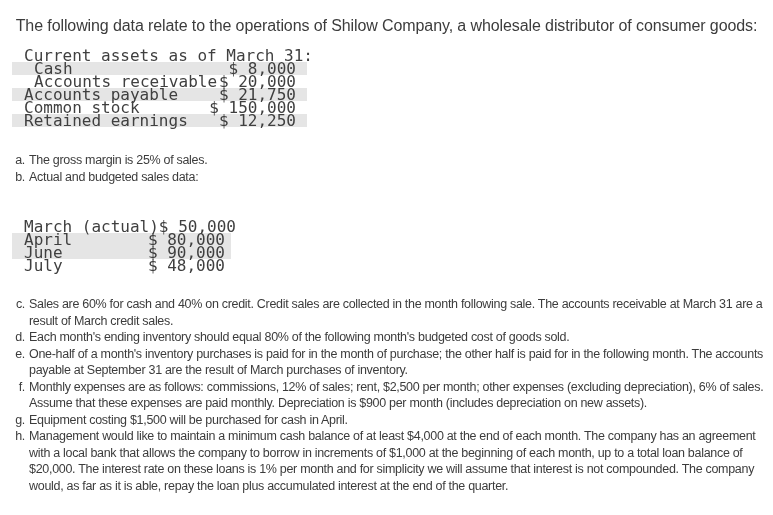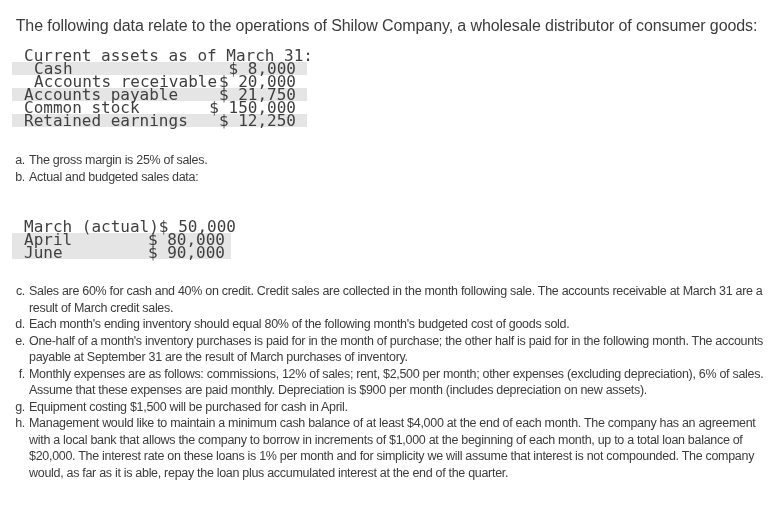--- a/index.html
+++ b/index.html
@@ -115,20 +115,24 @@
       <span class="val">$ 50,000</span>
     </div>
     <div class="mono-row striped">
       <span class="lbl">April</span>
       <span class="val">$ 80,000</span>
     </div>
     <div class="mono-row striped">
       <span class="lbl">June</span>
       <span class="val">$ 90,000</span>
     </div>
+    <div class="mono-row">
+      <span class="lbl">July</span>
+      <span class="val">$ 48,000</span>
+    </div>
   </div>
 
   <div class="notes notes-ch">
     <div class="note-item">
       <span class="note-letter">c.</span>
       <span class="note-text">Sales are 60% for cash and 40% on credit. Credit sales are collected in the month following sale. The accounts receivable at March 31 are a result of March credit sales.</span>
     </div>
     <div class="note-item">
       <span class="note-letter">d.</span>
       <span class="note-text">Each month's ending inventory should equal 80% of the following month's budgeted cost of goods sold.</span>

